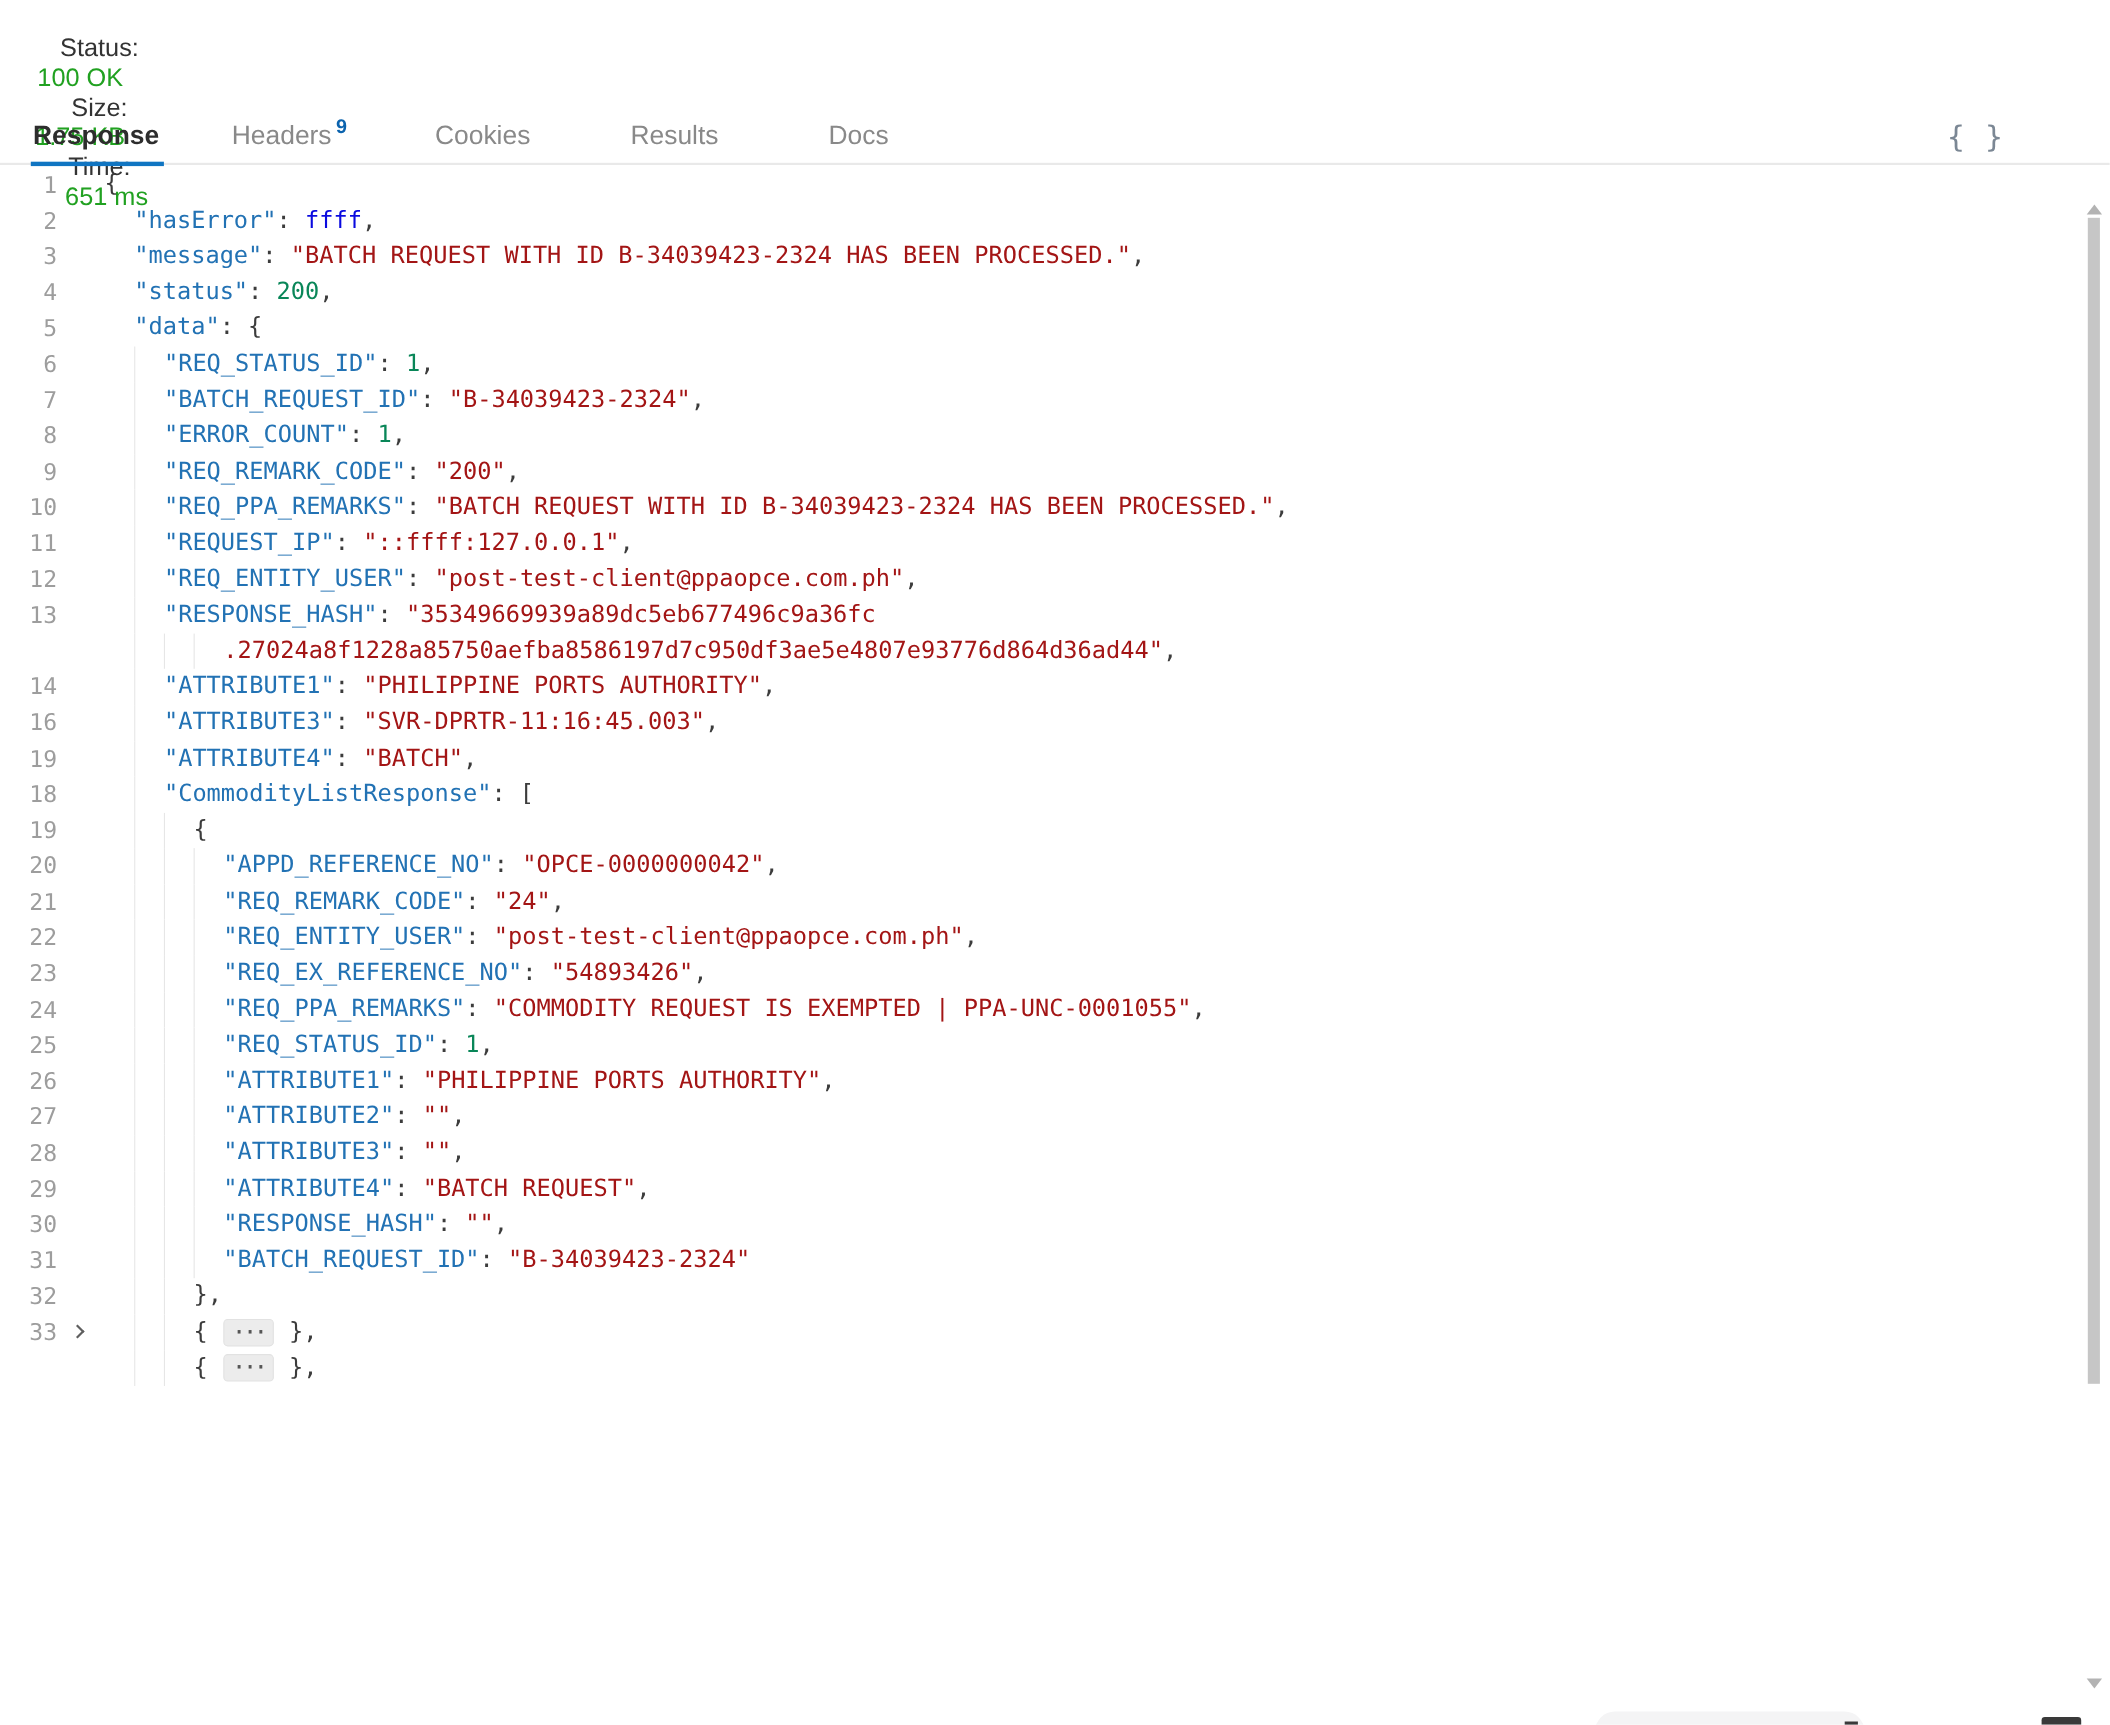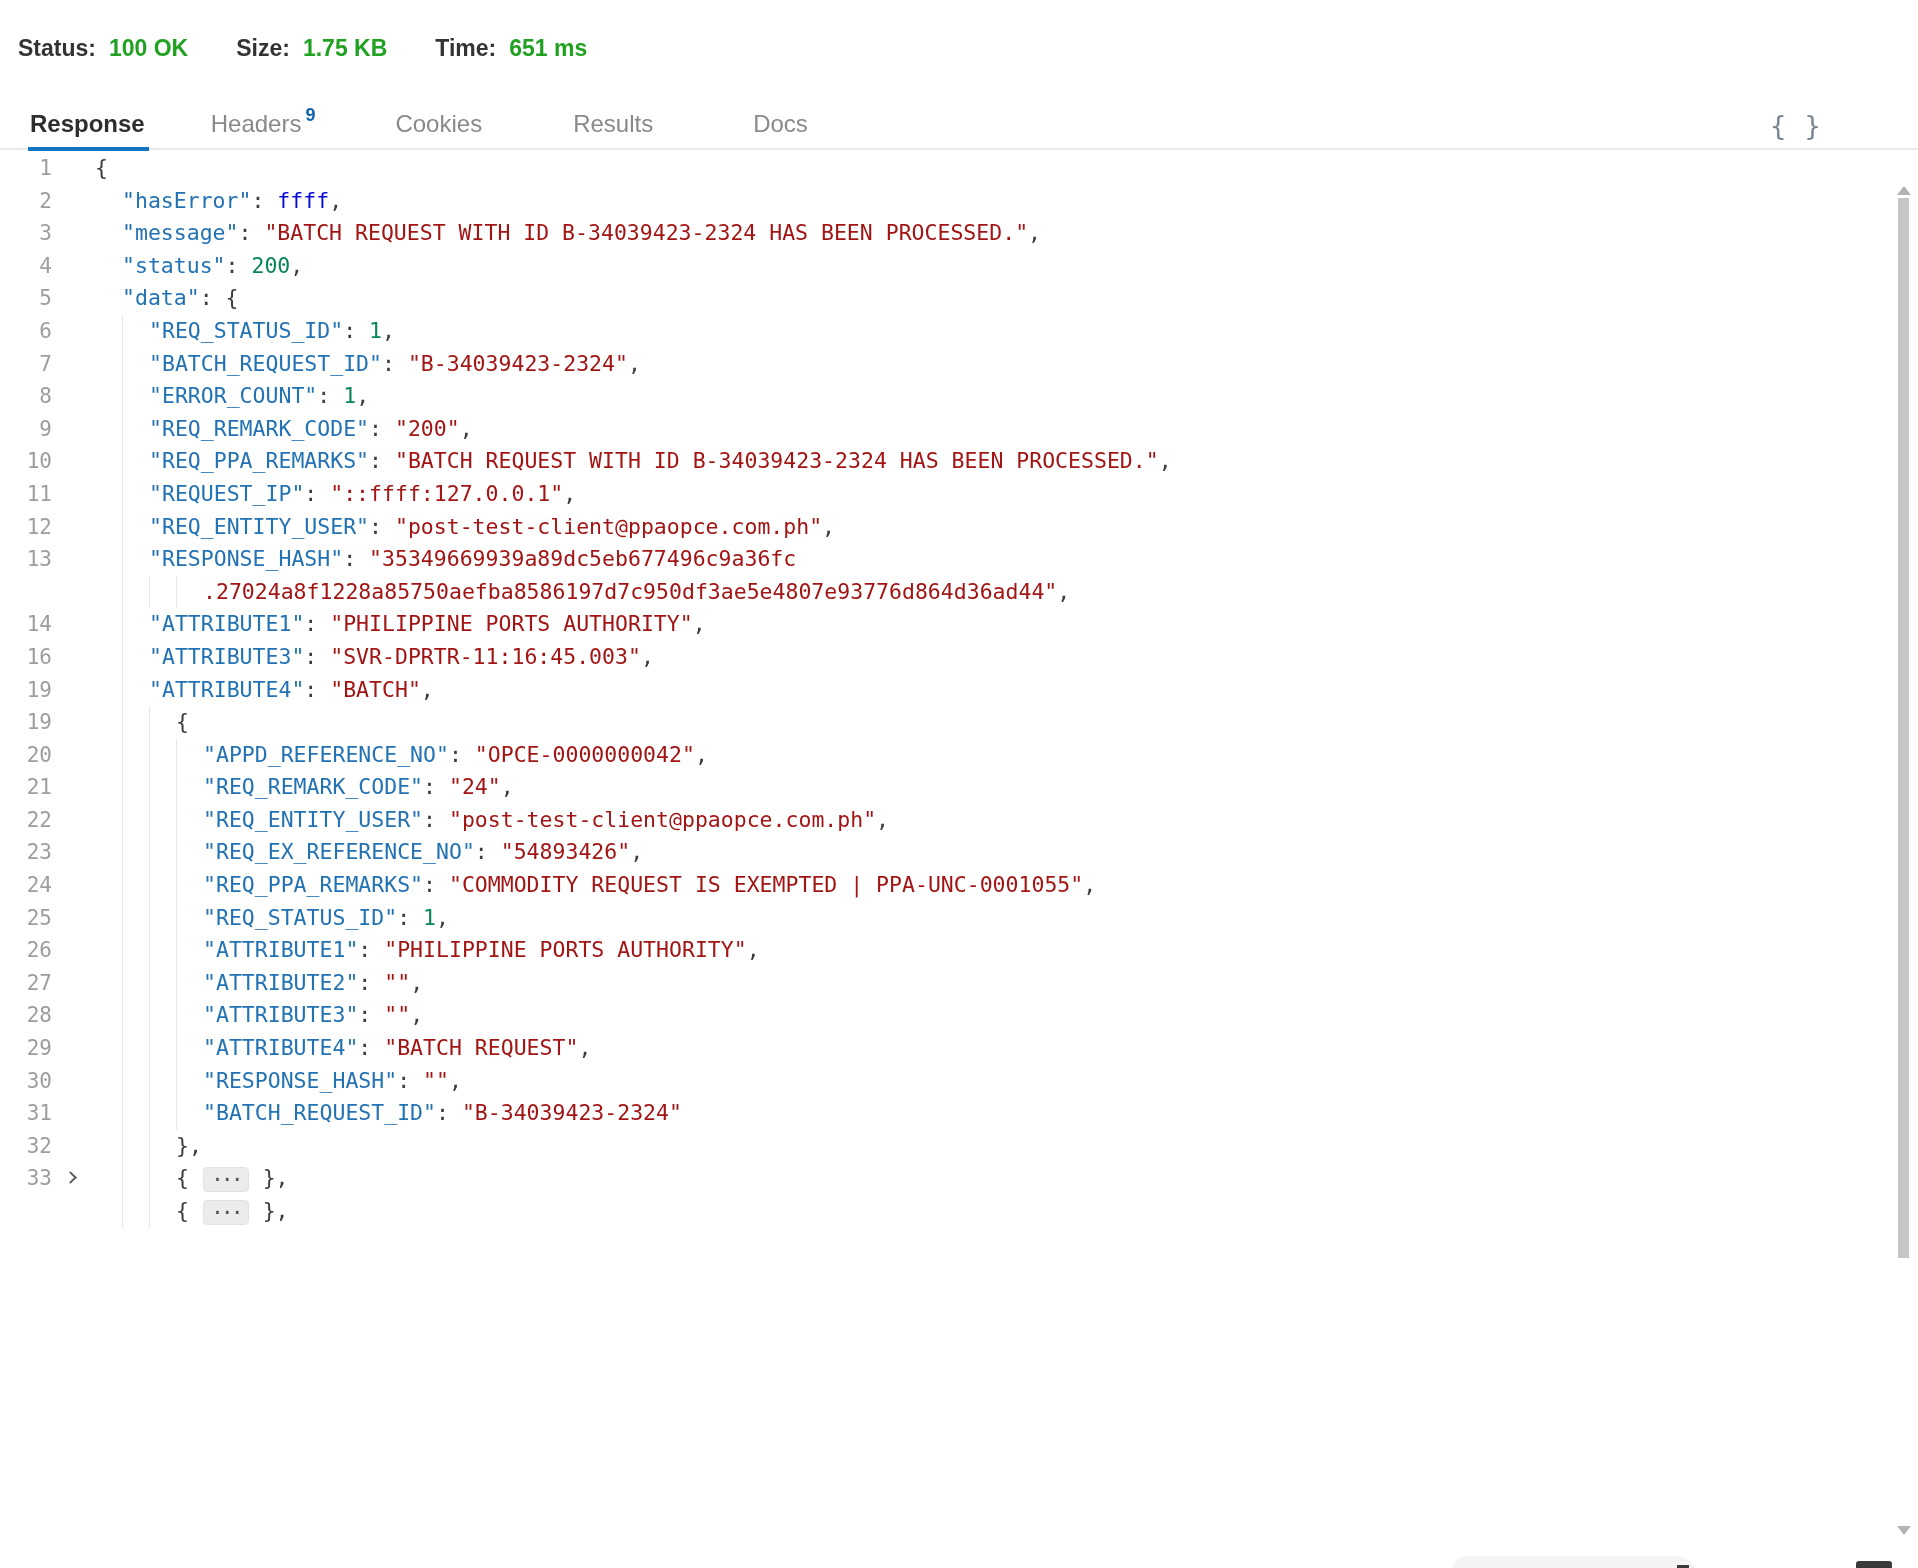--- a/index.html
+++ b/index.html
@@ -4,23 +4,24 @@
 <style>
   * { box-sizing: border-box; }
   html,body { margin:0; padding:0; }
   body {
     width:1918px; height:1568px; position:relative; overflow:hidden;
     background:#ffffff; font-family:"Liberation Sans", sans-serif;
   }
 
   
   .statusbar {
-    position:absolute; left:18px; top:30px; height:36px;
-    display:flex; align-items:center; font-size:23px; font-weight:700; color:#333333;
+    position:absolute; left:32px; top:30px; height:36px;
+    display:flex; align-items:center; font-size:23px; font-weight:400; color:#333333;
     white-space:pre;
+    flex-direction:column;
   }
   .statusbar .lbl { color:#333333; margin-right:13px; }
   .statusbar .val { color:#21a121; }
   .statusbar .gap1 { margin-right:48px; }
 
   
   .tabbar {
     position:absolute; left:0; right:0; top:100px; height:50px;
     border-bottom:2px solid #e9e9e9;
     display:flex; align-items:center; padding-left:30px;
@@ -159,20 +160,21 @@
       <div class="row"><span class="ln">8</span><span class="foldcol"></span><span class="guide" style="left: 122px;"></span><span class="codetext" style="padding-left: 54px;"><span class="tk-k">"ERROR_COUNT"</span><span class="tk-p">: </span><span class="tk-n">1</span><span class="tk-p">,</span></span></div>
       <div class="row"><span class="ln">9</span><span class="foldcol"></span><span class="guide" style="left: 122px;"></span><span class="codetext" style="padding-left: 54px;"><span class="tk-k">"REQ_REMARK_CODE"</span><span class="tk-p">: </span><span class="tk-s">"200"</span><span class="tk-p">,</span></span></div>
       <div class="row"><span class="ln">10</span><span class="foldcol"></span><span class="guide" style="left: 122px;"></span><span class="codetext" style="padding-left: 54px;"><span class="tk-k">"REQ_PPA_REMARKS"</span><span class="tk-p">: </span><span class="tk-s">"BATCH REQUEST WITH ID B-34039423-2324 HAS BEEN PROCESSED."</span><span class="tk-p">,</span></span></div>
       <div class="row"><span class="ln">11</span><span class="foldcol"></span><span class="guide" style="left: 122px;"></span><span class="codetext" style="padding-left: 54px;"><span class="tk-k">"REQUEST_IP"</span><span class="tk-p">: </span><span class="tk-s">"::ffff:127.0.0.1"</span><span class="tk-p">,</span></span></div>
       <div class="row"><span class="ln">12</span><span class="foldcol"></span><span class="guide" style="left: 122px;"></span><span class="codetext" style="padding-left: 54px;"><span class="tk-k">"REQ_ENTITY_USER"</span><span class="tk-p">: </span><span class="tk-s">"post-test-client@ppaopce.com.ph"</span><span class="tk-p">,</span></span></div>
       <div class="row"><span class="ln">13</span><span class="foldcol"></span><span class="guide" style="left: 122px;"></span><span class="codetext" style="padding-left: 54px;"><span class="tk-k">"RESPONSE_HASH"</span><span class="tk-p">: </span><span class="tk-s">"35349669939a89dc5eb677496c9a36fc</span></span></div>
       <div class="row"><span class="ln"></span><span class="foldcol"></span><span class="guide" style="left: 122px;"></span><span class="guide" style="left: 149px;"></span><span class="guide" style="left: 176px;"></span><span class="codetext" style="padding-left: 108px;"><span class="tk-s">.27024a8f1228a85750aefba8586197d7c950df3ae5e4807e93776d864d36ad44"</span><span class="tk-p">,</span></span></div>
       <div class="row"><span class="ln">14</span><span class="foldcol"></span><span class="guide" style="left: 122px;"></span><span class="codetext" style="padding-left: 54px;"><span class="tk-k">"ATTRIBUTE1"</span><span class="tk-p">: </span><span class="tk-s">"PHILIPPINE PORTS AUTHORITY"</span><span class="tk-p">,</span></span></div>
       <div class="row"><span class="ln">16</span><span class="foldcol"></span><span class="guide" style="left: 122px;"></span><span class="codetext" style="padding-left: 54px;"><span class="tk-k">"ATTRIBUTE3"</span><span class="tk-p">: </span><span class="tk-s">"SVR-DPRTR-11:16:45.003"</span><span class="tk-p">,</span></span></div>
       <div class="row"><span class="ln">19</span><span class="foldcol"></span><span class="guide" style="left: 122px;"></span><span class="codetext" style="padding-left: 54px;"><span class="tk-k">"ATTRIBUTE4"</span><span class="tk-p">: </span><span class="tk-s">"BATCH"</span><span class="tk-p">,</span></span></div>
+      <div class="row"><span class="ln">18</span><span class="foldcol"></span><span class="guide" style="left: 122px;"></span><span class="codetext" style="padding-left: 54px;"><span class="tk-k">"CommodityListResponse"</span><span class="tk-p">: [</span></span></div>
       <div class="row"><span class="ln">19</span><span class="foldcol"></span><span class="guide" style="left: 122px;"></span><span class="guide" style="left: 149px;"></span><span class="codetext" style="padding-left: 81px;"><span class="tk-p">{</span></span></div>
       <div class="row"><span class="ln">20</span><span class="foldcol"></span><span class="guide" style="left: 122px;"></span><span class="guide" style="left: 149px;"></span><span class="guide" style="left: 176px;"></span><span class="codetext" style="padding-left: 108px;"><span class="tk-k">"APPD_REFERENCE_NO"</span><span class="tk-p">: </span><span class="tk-s">"OPCE-0000000042"</span><span class="tk-p">,</span></span></div>
       <div class="row"><span class="ln">21</span><span class="foldcol"></span><span class="guide" style="left: 122px;"></span><span class="guide" style="left: 149px;"></span><span class="guide" style="left: 176px;"></span><span class="codetext" style="padding-left: 108px;"><span class="tk-k">"REQ_REMARK_CODE"</span><span class="tk-p">: </span><span class="tk-s">"24"</span><span class="tk-p">,</span></span></div>
       <div class="row"><span class="ln">22</span><span class="foldcol"></span><span class="guide" style="left: 122px;"></span><span class="guide" style="left: 149px;"></span><span class="guide" style="left: 176px;"></span><span class="codetext" style="padding-left: 108px;"><span class="tk-k">"REQ_ENTITY_USER"</span><span class="tk-p">: </span><span class="tk-s">"post-test-client@ppaopce.com.ph"</span><span class="tk-p">,</span></span></div>
       <div class="row"><span class="ln">23</span><span class="foldcol"></span><span class="guide" style="left: 122px;"></span><span class="guide" style="left: 149px;"></span><span class="guide" style="left: 176px;"></span><span class="codetext" style="padding-left: 108px;"><span class="tk-k">"REQ_EX_REFERENCE_NO"</span><span class="tk-p">: </span><span class="tk-s">"54893426"</span><span class="tk-p">,</span></span></div>
       <div class="row"><span class="ln">24</span><span class="foldcol"></span><span class="guide" style="left: 122px;"></span><span class="guide" style="left: 149px;"></span><span class="guide" style="left: 176px;"></span><span class="codetext" style="padding-left: 108px;"><span class="tk-k">"REQ_PPA_REMARKS"</span><span class="tk-p">: </span><span class="tk-s">"COMMODITY REQUEST IS EXEMPTED | PPA-UNC-0001055"</span><span class="tk-p">,</span></span></div>
       <div class="row"><span class="ln">25</span><span class="foldcol"></span><span class="guide" style="left: 122px;"></span><span class="guide" style="left: 149px;"></span><span class="guide" style="left: 176px;"></span><span class="codetext" style="padding-left: 108px;"><span class="tk-k">"REQ_STATUS_ID"</span><span class="tk-p">: </span><span class="tk-n">1</span><span class="tk-p">,</span></span></div>
       <div class="row"><span class="ln">26</span><span class="foldcol"></span><span class="guide" style="left: 122px;"></span><span class="guide" style="left: 149px;"></span><span class="guide" style="left: 176px;"></span><span class="codetext" style="padding-left: 108px;"><span class="tk-k">"ATTRIBUTE1"</span><span class="tk-p">: </span><span class="tk-s">"PHILIPPINE PORTS AUTHORITY"</span><span class="tk-p">,</span></span></div>
       <div class="row"><span class="ln">27</span><span class="foldcol"></span><span class="guide" style="left: 122px;"></span><span class="guide" style="left: 149px;"></span><span class="guide" style="left: 176px;"></span><span class="codetext" style="padding-left: 108px;"><span class="tk-k">"ATTRIBUTE2"</span><span class="tk-p">: </span><span class="tk-s">""</span><span class="tk-p">,</span></span></div>
       <div class="row"><span class="ln">28</span><span class="foldcol"></span><span class="guide" style="left: 122px;"></span><span class="guide" style="left: 149px;"></span><span class="guide" style="left: 176px;"></span><span class="codetext" style="padding-left: 108px;"><span class="tk-k">"ATTRIBUTE3"</span><span class="tk-p">: </span><span class="tk-s">""</span><span class="tk-p">,</span></span></div>

